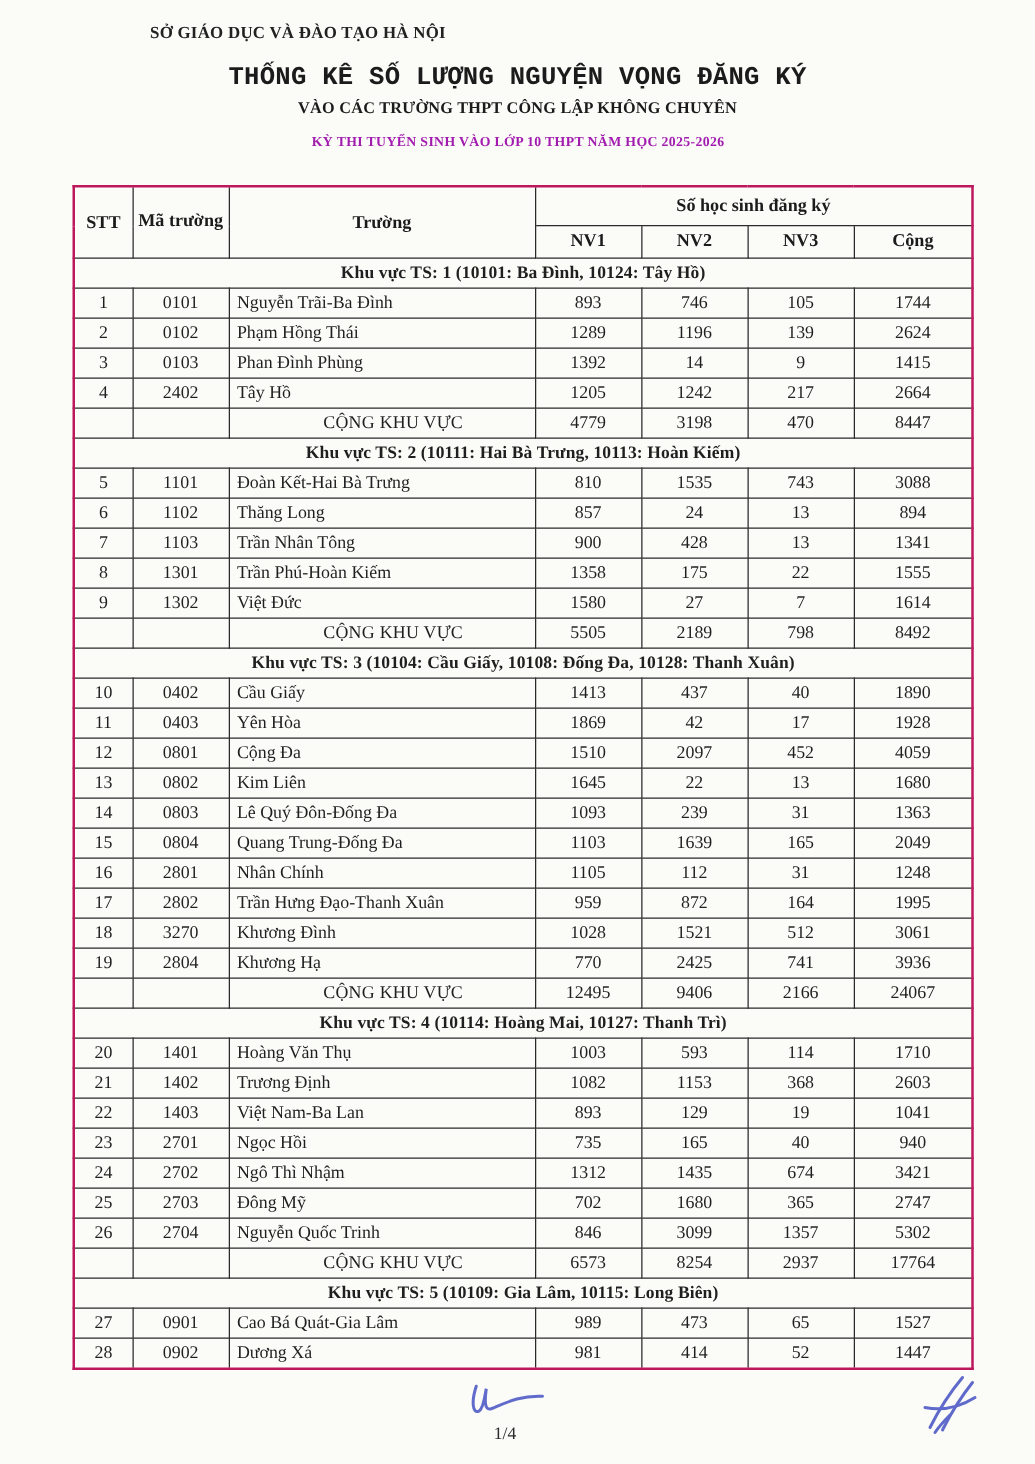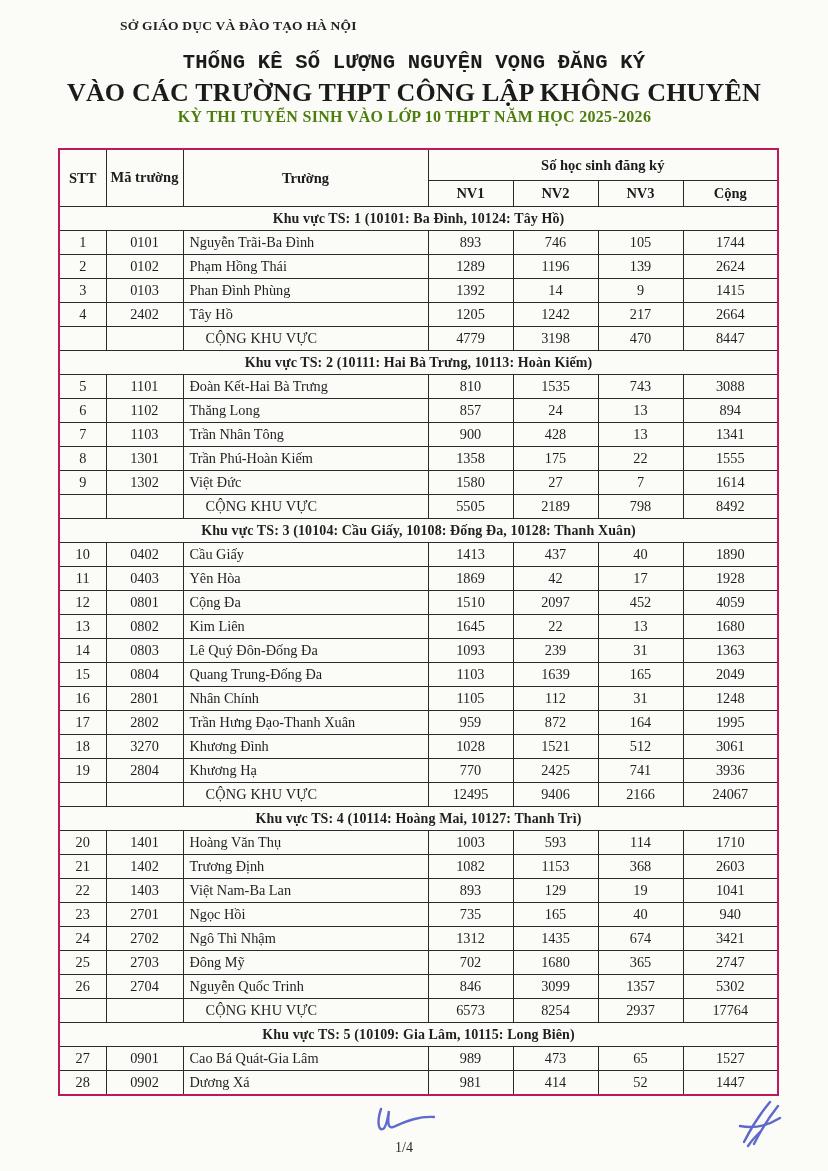--- a/index.html
+++ b/index.html
@@ -36,34 +36,34 @@
     color: #1b1b1b;
     font-family: Liberation Mono, monospace;
   }
   .title-line2 {
     position: absolute;
     left: 0;
     right: 0;
     top: 78px;
     text-align: center;
     font-weight: bold;
-    font-size: 26px;
+    font-size: 13px;
     letter-spacing: 0.2px;
     color: #1b1b1b;
   }
   .subtitle {
     position: absolute;
     left: 1px;
     right: 0;
     top: 108px;
     text-align: center;
     font-weight: bold;
-    font-size: 16px;
+    font-size: 11px;
     letter-spacing: 0.3px;
-    color: #4d7c0f;
+    color: #a21caf;
   }
   table.reg-table {
     position: absolute;
     left: 58px;
     top: 148px;
     width: 719px;
     border-collapse: collapse;
     table-layout: fixed;
     border: 2px solid #be185d;
   }
@@ -105,21 +105,21 @@
     font-size: 14.3px;
     height: 23px;
     text-align: center;
     color: #1f1f1f;
   }
   .reg-table tbody td.cell-school {
     text-align: left;
     padding-left: 6px;
   }
   .reg-table tbody td.total-label {
-    text-align: left;
+    text-align: center;
     padding-left: 22px;
     letter-spacing: 0.2px;
   }
   .page-number {
     position: absolute;
     left: 0;
     right: 20px;
     top: 1140px;
     text-align: center;
     font-size: 14px;

